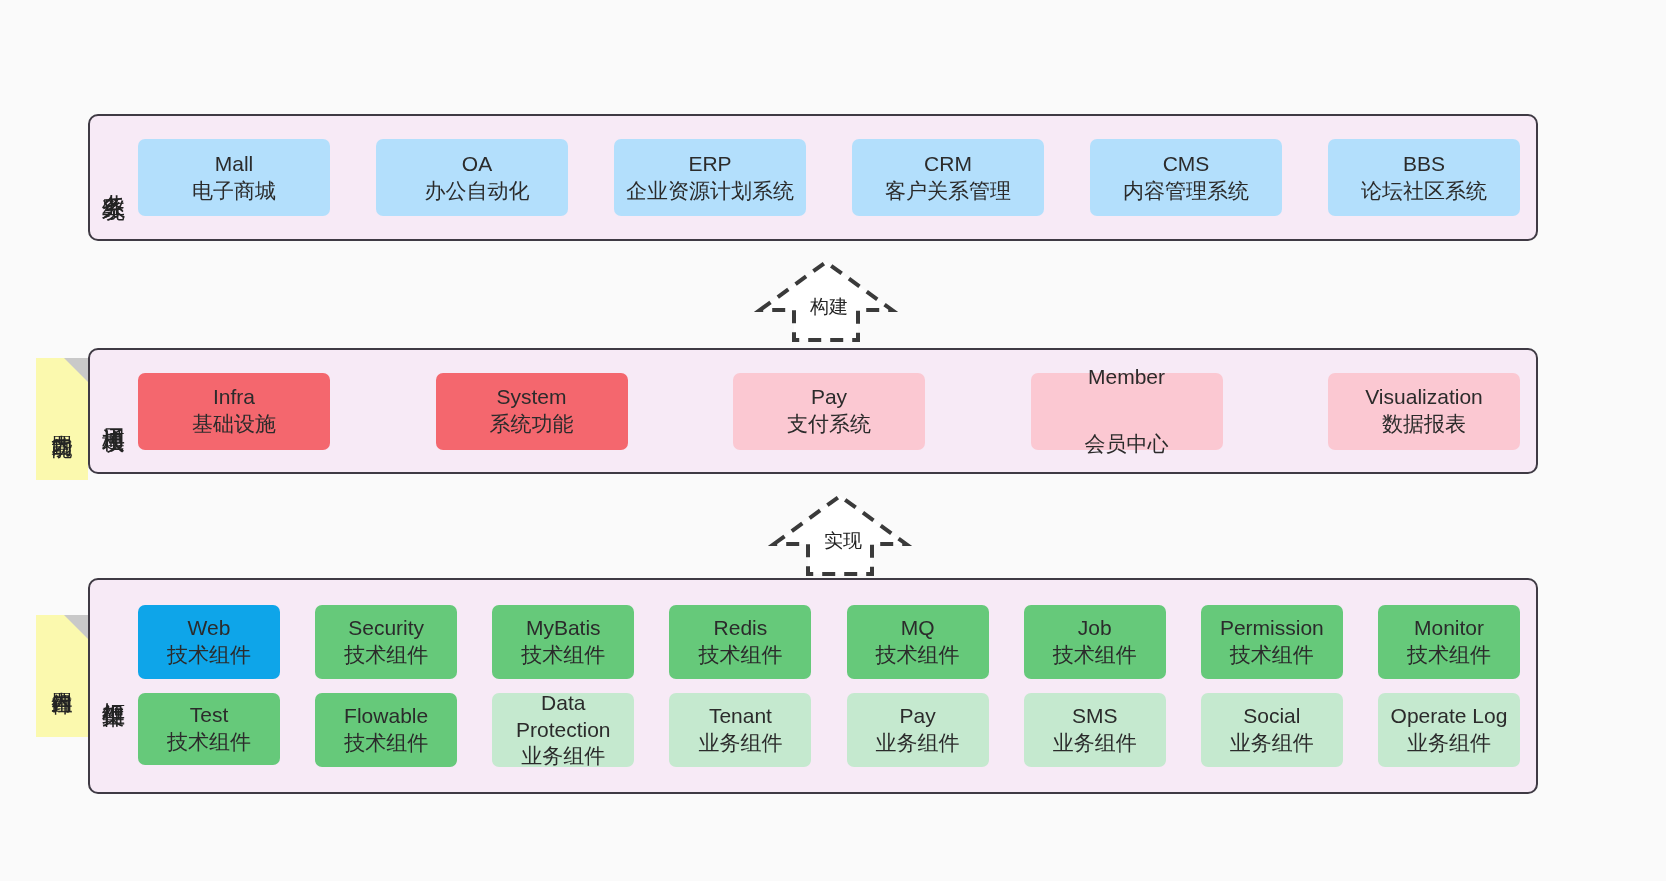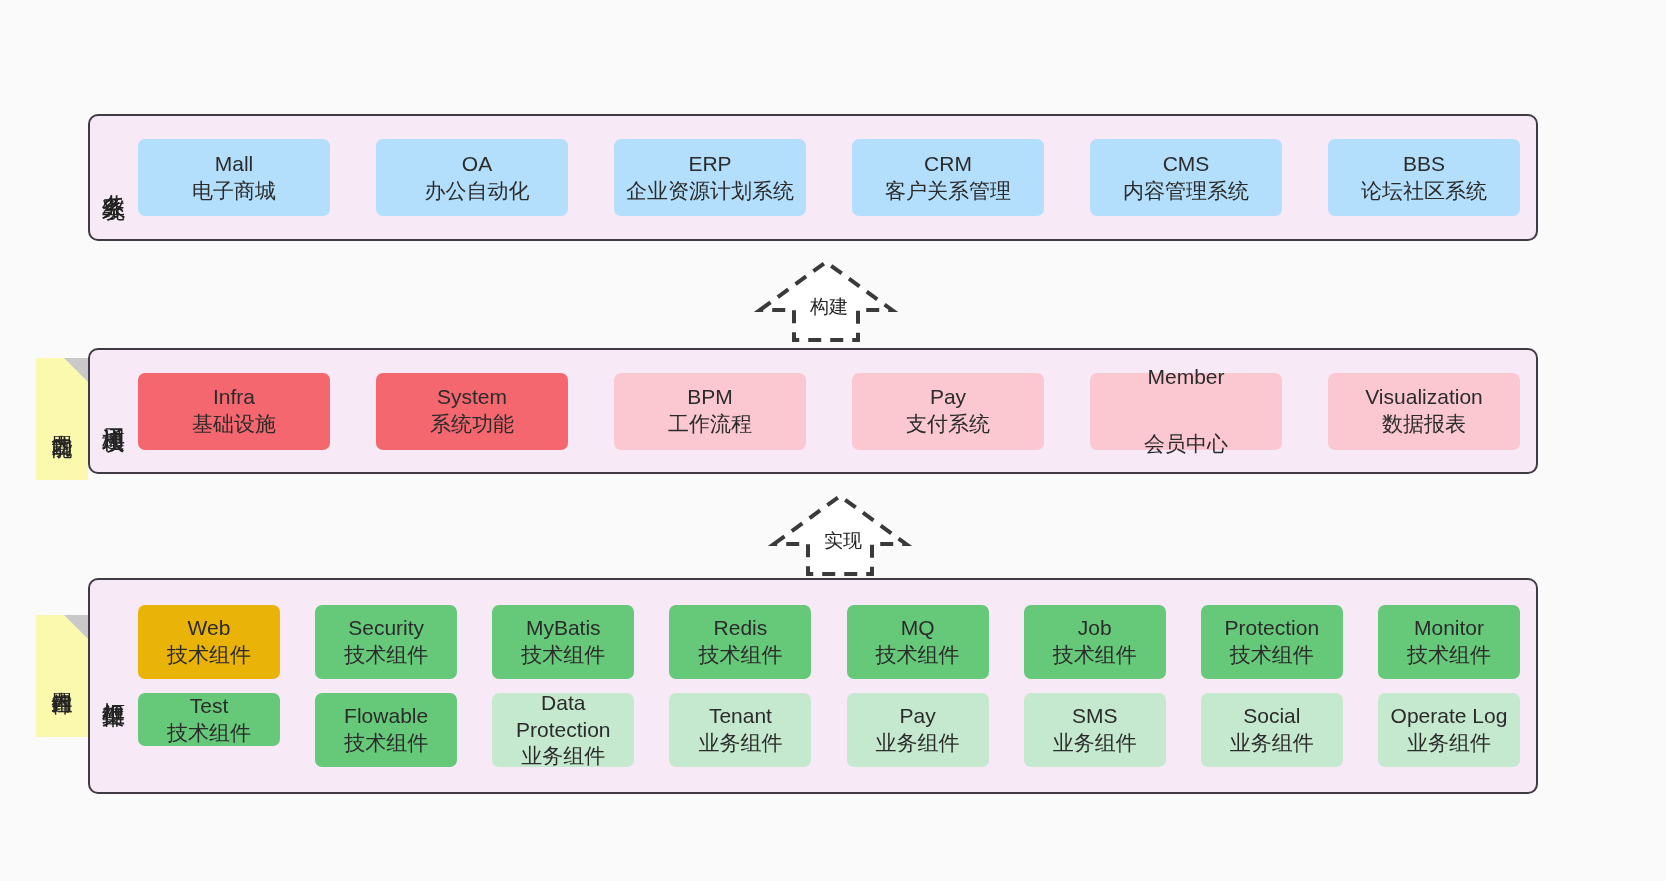--- a/index.html
+++ b/index.html
@@ -185,24 +185,20 @@
       <div class="row" id="row-l2">
           <div class="card" style="background: rgb(244, 103, 110); width: 192px; height: 77px;">
             <span class="t1">Infra</span>
             <span class="t2">基础设施</span>
           </div>
           <div class="card" style="background: rgb(244, 103, 110); width: 192px; height: 77px;">
             <span class="t1">System</span>
             <span class="t2">系统功能</span>
           </div>
           <div class="card" style="background: rgb(251, 200, 210); width: 192px; height: 77px;">
-            <span class="t1">BPM</span>
-            <span class="t2">工作流程</span>
-          </div>
-          <div class="card" style="background: rgb(251, 200, 210); width: 192px; height: 77px;">
             <span class="t1">Pay</span>
             <span class="t2">支付系统</span>
           </div>
           <div class="card" style="background: rgb(251, 200, 210); width: 192px; height: 77px; gap: 40px;">
             <span class="t1">Member</span>
             <span class="t2">会员中心</span>
           </div>
           <div class="card" style="background: rgb(251, 200, 210); width: 192px; height: 77px;">
             <span class="t1">Visualization</span>
             <span class="t2">数据报表</span>
@@ -220,21 +216,21 @@
 
   <div class="note" id="note-3" style="left:36px; top:615px; width:52px; height:122px;">
     <span>内置组件</span>
   </div>
 
   <div class="layer" id="layer-3" style="left:88px; top:578px; width:1450px; height:216px;">
     <div class="layer-title">框架组件</div>
     <div class="layer-body">
       <div class="grid-2rows">
         <div class="row" id="row-l3a">
-            <div class="card" style="background: #eab308; width: 142px; height: 74px;">
+            <div class="card" style="background: #0ea5e9; width: 142px; height: 74px;">
               <span class="t1">Web</span>
               <span class="t2">技术组件</span>
             </div>
             <div class="card" style="background: rgb(102, 201, 122); width: 142px; height: 74px;">
               <span class="t1">Security</span>
               <span class="t2">技术组件</span>
             </div>
             <div class="card" style="background: rgb(102, 201, 122); width: 142px; height: 74px;">
               <span class="t1">MyBatis</span>
               <span class="t2">技术组件</span>
@@ -245,30 +241,30 @@
             </div>
             <div class="card" style="background: rgb(102, 201, 122); width: 142px; height: 74px;">
               <span class="t1">MQ</span>
               <span class="t2">技术组件</span>
             </div>
             <div class="card" style="background: rgb(102, 201, 122); width: 142px; height: 74px;">
               <span class="t1">Job</span>
               <span class="t2">技术组件</span>
             </div>
             <div class="card" style="background: rgb(102, 201, 122); width: 142px; height: 74px;">
-              <span class="t1">Protection</span>
+              <span class="t1">Permission</span>
               <span class="t2">技术组件</span>
             </div>
             <div class="card" style="background: rgb(102, 201, 122); width: 142px; height: 74px;">
               <span class="t1">Monitor</span>
               <span class="t2">技术组件</span>
             </div>
           </div>
         <div class="row" id="row-l3b">
-            <div class="card" style="background: rgb(102, 201, 122); width: 142px; height: 53px;">
+            <div class="card" style="background: rgb(102, 201, 122); width: 142px; height: 72px;">
               <span class="t1">Test</span>
               <span class="t2">技术组件</span>
             </div>
             <div class="card" style="background: rgb(102, 201, 122); width: 142px; height: 74px;">
               <span class="t1">Flowable</span>
               <span class="t2">技术组件</span>
             </div>
             <div class="card" style="background: rgb(197, 233, 207); width: 142px; height: 74px;">
               <span class="t1">Data Protection</span>
               <span class="t2">业务组件</span>

